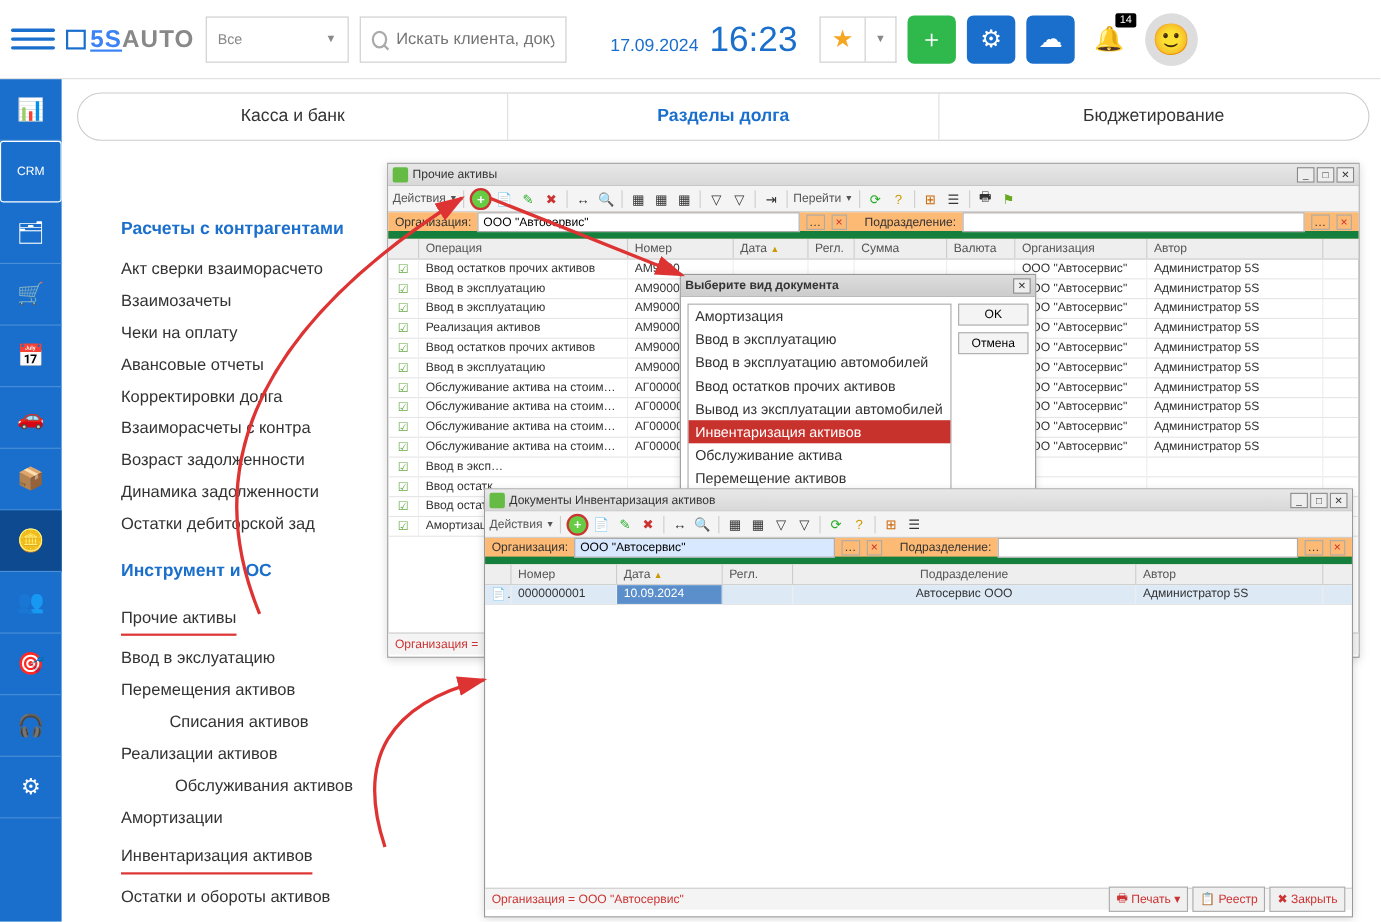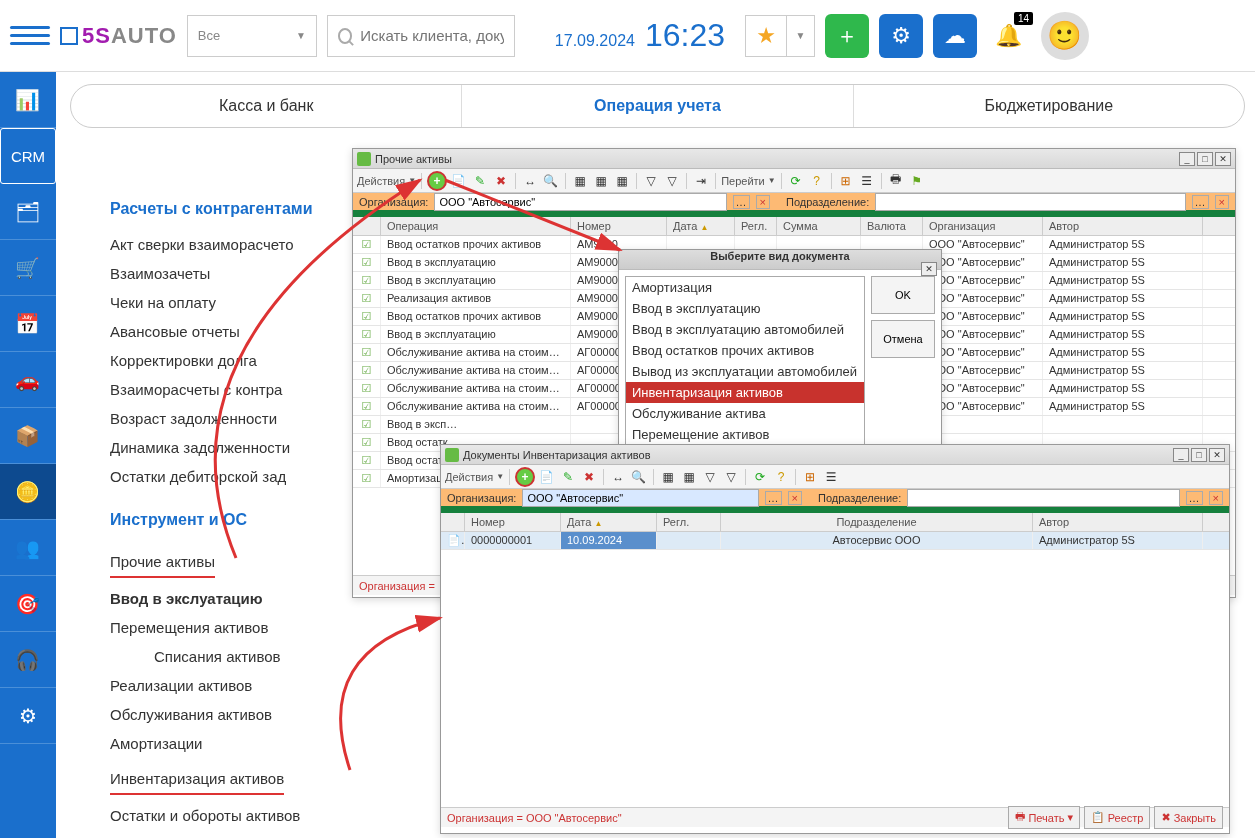--- a/index.html
+++ b/index.html
@@ -3,21 +3,21 @@
 <meta charset="utf-8">
 <style>
   * { box-sizing: border-box; margin: 0; padding: 0; }
   body { font-family: Arial, sans-serif; font-size: 13px; color: #333; background: #fff; width: 1255px; height: 838px; position: relative; overflow: hidden; }
   
   
   .topbar { display: flex; align-items: center; height: 72px; border-bottom: 1px solid #ddd; padding: 0 10px; gap: 10px; }
   .hamburger { width: 40px; height: 40px; display: flex; flex-direction: column; justify-content: center; gap: 5px; cursor: pointer; }
   .hamburger span { height: 3px; background: #1a6fcc; border-radius: 2px; }
   .logo { font-size: 22px; font-weight: 600; color: #888; letter-spacing: 1px; display: flex; align-items: center; }
-  .logo .blue { color: #a21caf; font-weight: 700; }
+  .logo .blue { color: #3b82f6; font-weight: 700; text-decoration: underline; }
   .combo { height: 42px; border: 1px solid #ccc; border-radius: 0; display: flex; align-items: center; padding: 0 10px; color: #888; position: relative; }
   .combo.sel { width: 130px; }
   .combo .caret { margin-left: auto; font-size: 10px; }
   .search { width: 188px; display: flex; align-items: center; gap: 8px; }
   .search input { border: none; outline: none; font-size: 15px; color: #666; width: 100%; }
   .datetime { display: flex; align-items: baseline; gap: 10px; margin-left: 30px; color: #1a6fcc; }
   .datetime .date { font-size: 16px; }
   .datetime .time { font-size: 32px; font-weight: 300; }
   .star-btn { width: 42px; height: 42px; border: 1px solid #ccc; display: flex; align-items: center; justify-content: center; font-size: 22px; color: #f5a623; }
   .star-caret { width: 28px; height: 42px; border: 1px solid #ccc; border-left: none; display: flex; align-items: center; justify-content: center; color: #888; font-size: 10px; }
@@ -74,21 +74,21 @@
   .w1 .c3 { width: 68px; } .w1 .c4 { width: 42px; } .w1 .c5 { width: 84px; }
   .w1 .c6 { width: 62px; } .w1 .c7 { width: 120px; } .w1 .c8 { width: 160px; }
   
   
   .win2 { left: 618px; top: 249px; width: 324px; }
   .win2 .body { display: flex; padding: 6px; gap: 6px; }
   .win2 .list { flex: 1; border: 1px solid #aaa; background: #fff; }
   .win2 .list .li { padding: 3px 6px; font-size: 13px; cursor: pointer; }
   .win2 .list .li.sel { background: #c8322d; color: #fff; }
   .win2 .btns { display: flex; flex-direction: column; gap: 6px; }
-  .win2 .btns button { width: 64px; height: 38px; border: 1px solid #aaa; background: #f4f4f4; font-size: 11px; }
+  .win2 .btns button { width: 64px; height: 20px; border: 1px solid #aaa; background: #f4f4f4; font-size: 11px; }
   
   
   .w3 .d0 { width: 24px; } .w3 .d1 { width: 96px; } .w3 .d2 { width: 96px; }
   .w3 .d3 { width: 64px; } .w3 .d4 { width: 312px; text-align: center; } .w3 .d5 { width: 170px; }
   .w3 .grow.sel { background: #ddeaf6; }
   .w3 .gc.selcell { background: #5a8fcc; color: #fff; }
 
   
   .arrow-svg { position: absolute; pointer-events: none; }
   
@@ -127,60 +127,60 @@
   </div>
   <div class="sq-btn sq-green">＋</div>
   <div class="sq-btn sq-blue">⚙</div>
   <div class="sq-btn sq-blue">☁</div>
   <div class="bell">🔔<span class="badge">14</span></div>
   <div class="avatar">🙂</div>
 </div>
 
 <div class="sidebar">
   <div class="icon">📊</div>
-  <div class="icon" style="font-size:15px;border:1px solid #fff;padding:2px;border-radius:3px;">CRM</div>
+  <div class="icon" style="font-size:11px;border:1px solid #fff;padding:2px;border-radius:3px;">CRM</div>
   <div class="icon">🗂</div>
   <div class="icon">🛒</div>
   <div class="icon">📅</div>
   <div class="icon">🚗</div>
   <div class="icon">📦</div>
   <div class="icon active">🪙</div>
   <div class="icon">👥</div>
   <div class="icon">🎯</div>
   <div class="icon">🎧</div>
   <div class="icon">⚙</div>
 </div>
 
 <div class="tabs">
   <div class="tab">Касса и банк</div>
-  <div class="tab active">Операция учета</div>
+  <div class="tab active">Разделы долга</div>
   <div class="tab">Бюджетирование</div>
 </div>
 
 <div class="leftnav">
   <h3>Расчеты с контрагентами</h3>
   <div id="nav-g1">
       <div class="item">Акт сверки взаиморасчето</div>
       <div class="item">Взаимозачеты</div>
       <div class="item">Чеки на оплату</div>
       <div class="item">Авансовые отчеты</div>
       <div class="item">Корректировки долга</div>
       <div class="item">Взаиморасчеты с контра</div>
       <div class="item">Возраст задолженности</div>
       <div class="item">Динамика задолженности</div>
       <div class="item">Остатки дебиторской зад</div>
     </div>
   <h3>Инструмент и ОС</h3>
   <div id="nav-g2">
       <div style="padding: 6px 0px;"><span class="item underlined">Прочие активы</span></div>
-      <div style="padding: 6px 0px; font-weight: bold;"><span class="item">Ввод в экслуатацию</span></div>
+      <div style="padding: 6px 0px;"><span class="item">Ввод в экслуатацию</span></div>
       <div style="padding: 6px 0px;"><span class="item">Перемещения активов</span></div>
       <div style="padding: 6px 0px; margin-left: 44px;"><span class="item">Списания активов</span></div>
       <div style="padding: 6px 0px;"><span class="item">Реализации активов</span></div>
-      <div style="padding: 6px 0px;"><span class="item">Обслуживания активов</span></div>
+      <div style="padding: 6px 0px; text-align: center;"><span class="item">Обслуживания активов</span></div>
       <div style="padding: 6px 0px;"><span class="item">Амортизации</span></div>
       <div style="padding: 6px 0px;"><span class="item underlined">Инвентаризация активов</span></div>
       <div style="padding: 6px 0px;"><span class="item">Остатки и обороты активов</span></div>
     </div>
 </div>
 
 <div class="win w1" style="left:352px; top:148px; width:884px; height:450px;">
   <div class="titlebar">
     <span class="ticon"></span>
     <span>Прочие активы</span>
@@ -401,21 +401,21 @@
           <div class="gc c8"></div>
         </div>
       </div>
   </div>
   <div class="statusbar">
     <span>Организация =</span>
   </div>
 </div>
 
 <div class="win win2">
-  <div class="titlebar" style="background:linear-gradient(#ddd,#ccc);flex-direction:column;">
+  <div class="titlebar" style="background:linear-gradient(#ddd,#ccc);">
     <span style="font-weight:bold;">Выберите вид документа</span>
     <div class="wbtns">
         <div class="wbtn">✕</div>
       </div>
   </div>
   <div class="body">
     <div class="list" id="w2-list">
         <div class="li">Амортизация</div>
         <div class="li">Ввод в эксплуатацию</div>
         <div class="li">Ввод в эксплуатацию автомобилей</div>

